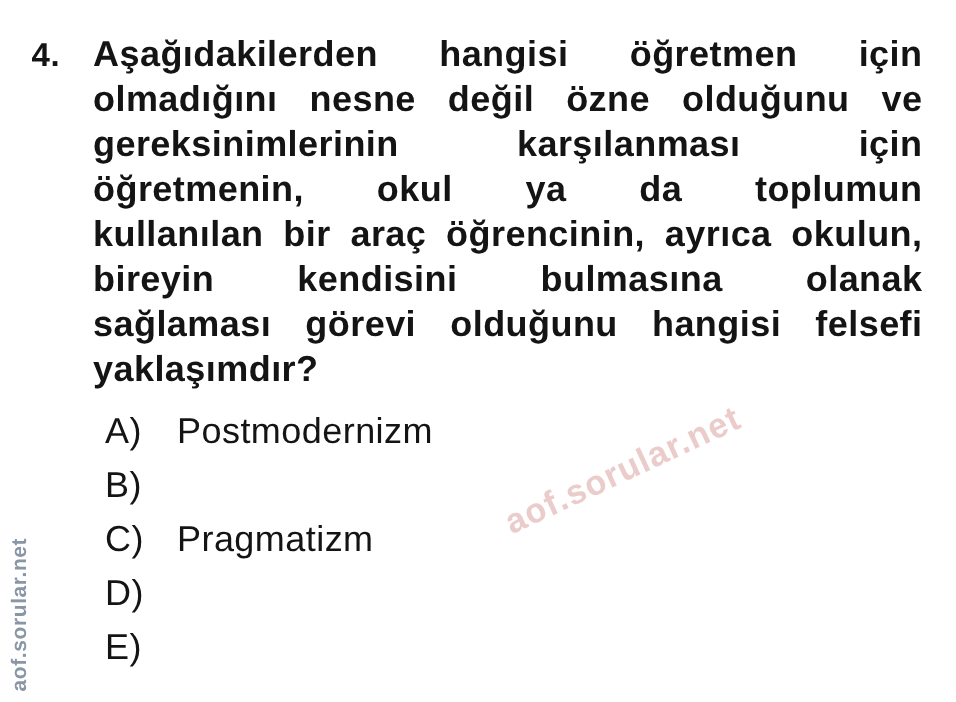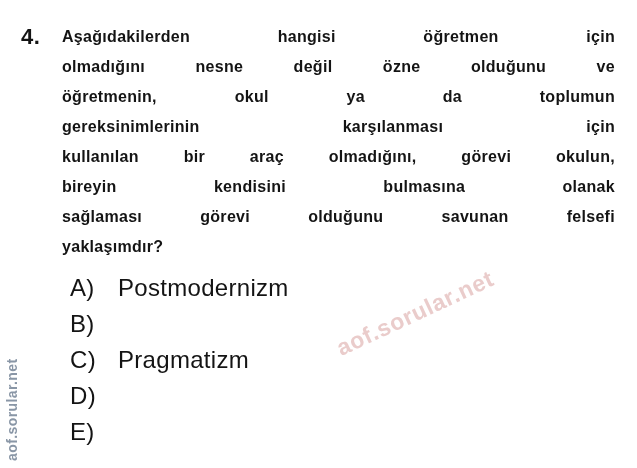--- a/index.html
+++ b/index.html
@@ -29,21 +29,21 @@
     font-weight: bold;
     letter-spacing: 0.5px;
     color: var(--text);
   }
 
   
   .q-text {
     position: absolute;
     left: 62px; top: 22px;
     width: 553px;
-    font-size: 16px; line-height: 30px;
+    font-size: 24px; line-height: 30px;
     font-weight: bold;
     letter-spacing: 0.3px;
     color: var(--text);
   }
   .q-line {
     text-align: justify;
     text-align-last: justify;
     white-space: normal;
     height: 30px;
     overflow: hidden;
@@ -105,25 +105,25 @@
 
   <div class="wm-diagonal">aof.sorular.net</div>
 
   <div class="wm-vertical">aof.sorular.net</div>
 
   <div class="q-number">4.</div>
 
   <div class="q-text">
     <div class="q-line">Aşağıdakilerden hangisi öğretmen için</div>
     <div class="q-line">olmadığını nesne değil özne olduğunu ve</div>
+    <div class="q-line">gereksinimlerinin karşılanması için</div>
     <div class="q-line">öğretmenin, okul ya da toplumun</div>
-    <div class="q-line">gereksinimlerinin karşılanması için</div>
-    <div class="q-line">kullanılan bir araç olmadığını, görevi okulun,</div>
+    <div class="q-line">kullanılan bir araç öğrencinin, ayrıca okulun,</div>
     <div class="q-line">bireyin kendisini bulmasına olanak</div>
-    <div class="q-line">sağlaması görevi olduğunu savunan felsefi</div>
+    <div class="q-line">sağlaması görevi olduğunu hangisi felsefi</div>
     <div class="q-line last">yaklaşımdır?</div>
   </div>
 
   <ul class="options">
     <li class="option-row">
       <span class="option-letter">A)</span>
       <span class="option-label">Postmodernizm</span>
     </li>
     <li class="option-row">
       <span class="option-letter">B)</span>

